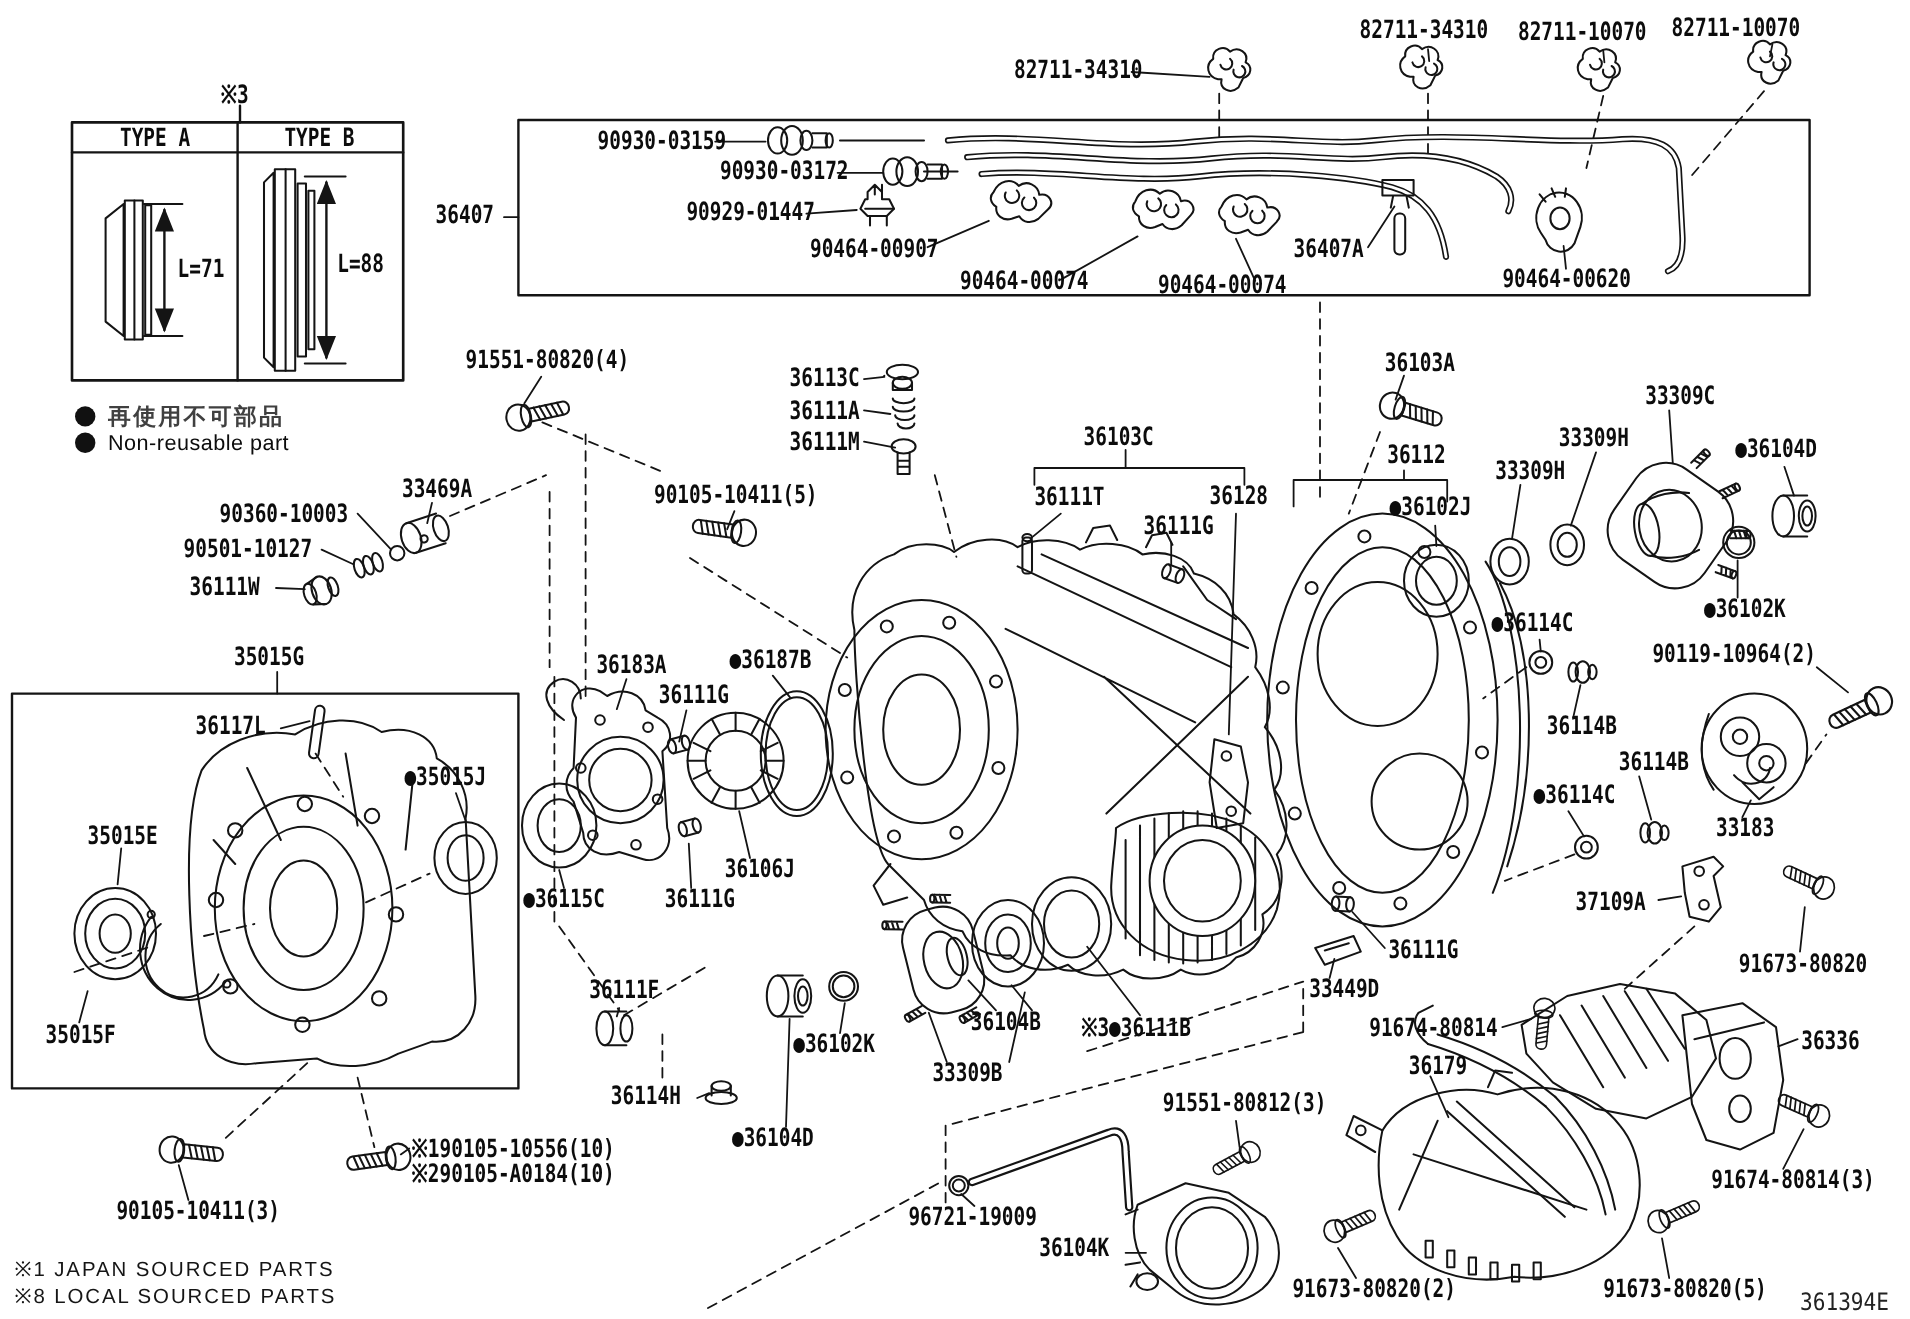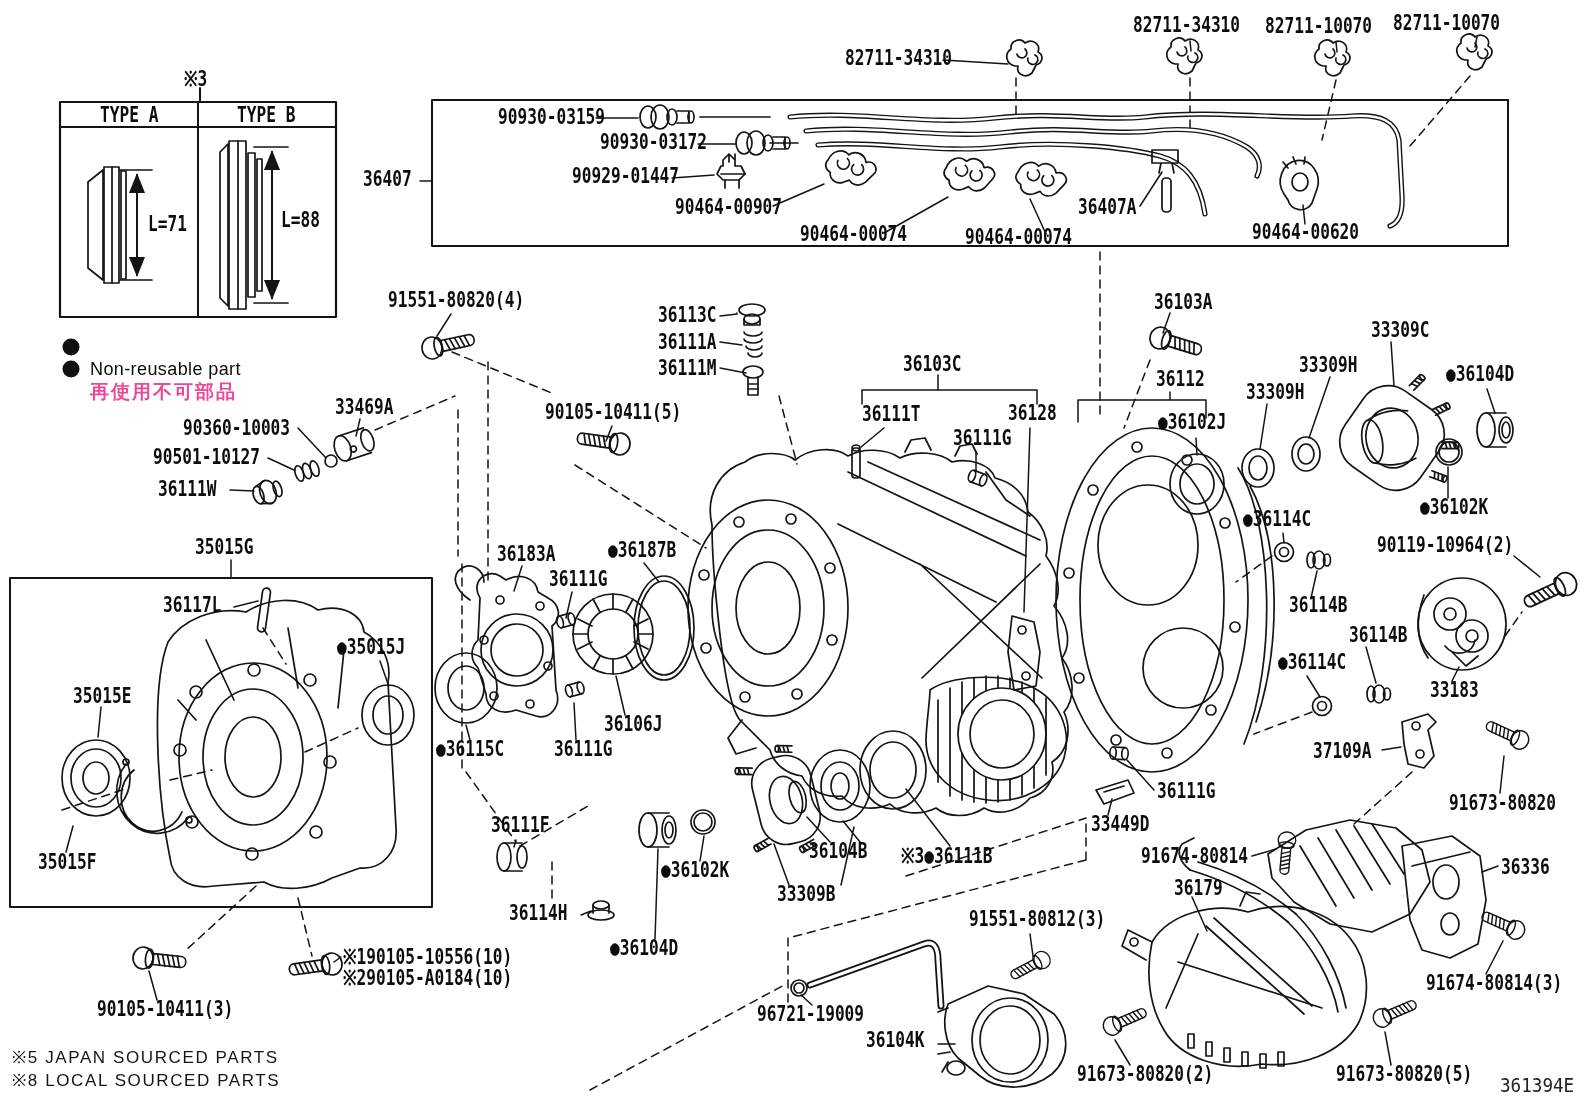--- a/index.html
+++ b/index.html
@@ -2,21 +2,21 @@
 <html><head>
 <meta charset="utf-8">
 <title>Transfer Case Parts Diagram</title>
 <style>
   html,body{margin:0;padding:0;background:#fff;}
   .canvas{position:relative;width:1592px;height:1099px;background:#ffffff;overflow:hidden;
           font-family:"DejaVu Sans Mono",monospace;color:#0e0e0e;}
   svg.art{position:absolute;left:0;top:0;}
   .pl{position:absolute;font:700 21px/21px "DejaVu Sans Mono",monospace;white-space:pre;
       transform:scaleX(0.77);transform-origin:0 0;color:#0c0c0c;}
-  .jp{position:absolute;font:700 19px/22px "DejaVu Sans",sans-serif;letter-spacing:2px;color:#ec4899;white-space:pre;margin-top:44px;}
+  .jp{position:absolute;font:700 19px/22px "DejaVu Sans",sans-serif;letter-spacing:2px;color:#404040;white-space:pre;}
   .en{position:absolute;font:500 18px/20px "Liberation Sans",sans-serif;letter-spacing:.4px;color:#0c0c0c;white-space:pre;}
   .fn{position:absolute;font:400 17px/20px "Liberation Sans",sans-serif;letter-spacing:1.6px;color:#151515;white-space:pre;}
   .code{position:absolute;font:400 20px/22px "DejaVu Sans Mono",monospace;transform:scaleX(.88);transform-origin:0 0;color:#222;}
 </style>
 </head>
 <body>
 
 <div class="canvas">
 
 <svg class="art" width="1592" height="1099" viewBox="0 0 1592 1099" fill="none" stroke="#141414" stroke-width="1.7" stroke-linecap="round" stroke-linejoin="round">
@@ -418,21 +418,21 @@
   </g>
 </svg>
 
 <div class="pl" style="left:184px;top:69px">※3</div>
 <div class="pl" style="left:100px;top:105px">TYPE A</div>
 <div class="pl" style="left:237px;top:105px">TYPE B</div>
 <div class="pl" style="left:148px;top:214px">L=71</div>
 <div class="pl" style="left:281px;top:210px">L=88</div>
 <div class="jp" style="left:90px;top:336px">再使用不可部品</div>
 <div class="en" style="left:90px;top:359px">Non-reusable part</div>
-<div class="fn" style="left:12px;top:1048px">※5 JAPAN SOURCED PARTS</div>
+<div class="fn" style="left:12px;top:1048px">※1 JAPAN SOURCED PARTS</div>
 <div class="fn" style="left:12px;top:1071px">※8 LOCAL SOURCED PARTS</div>
 <div class="code" style="left:1500px;top:1074px">361394E</div>
 
 <div id="labels">
       <span class="pl" style="left: 845px; top: 48px;">82711-34310</span>
       <span class="pl" style="left: 1133px; top: 15px;">82711-34310</span>
       <span class="pl" style="left: 1265px; top: 16px;">82711-10070</span>
       <span class="pl" style="left: 1393px; top: 13px;">82711-10070</span>
       <span class="pl" style="left: 363px; top: 169px;">36407</span>
       <span class="pl" style="left: 498px; top: 107px;">90930-03159</span>

